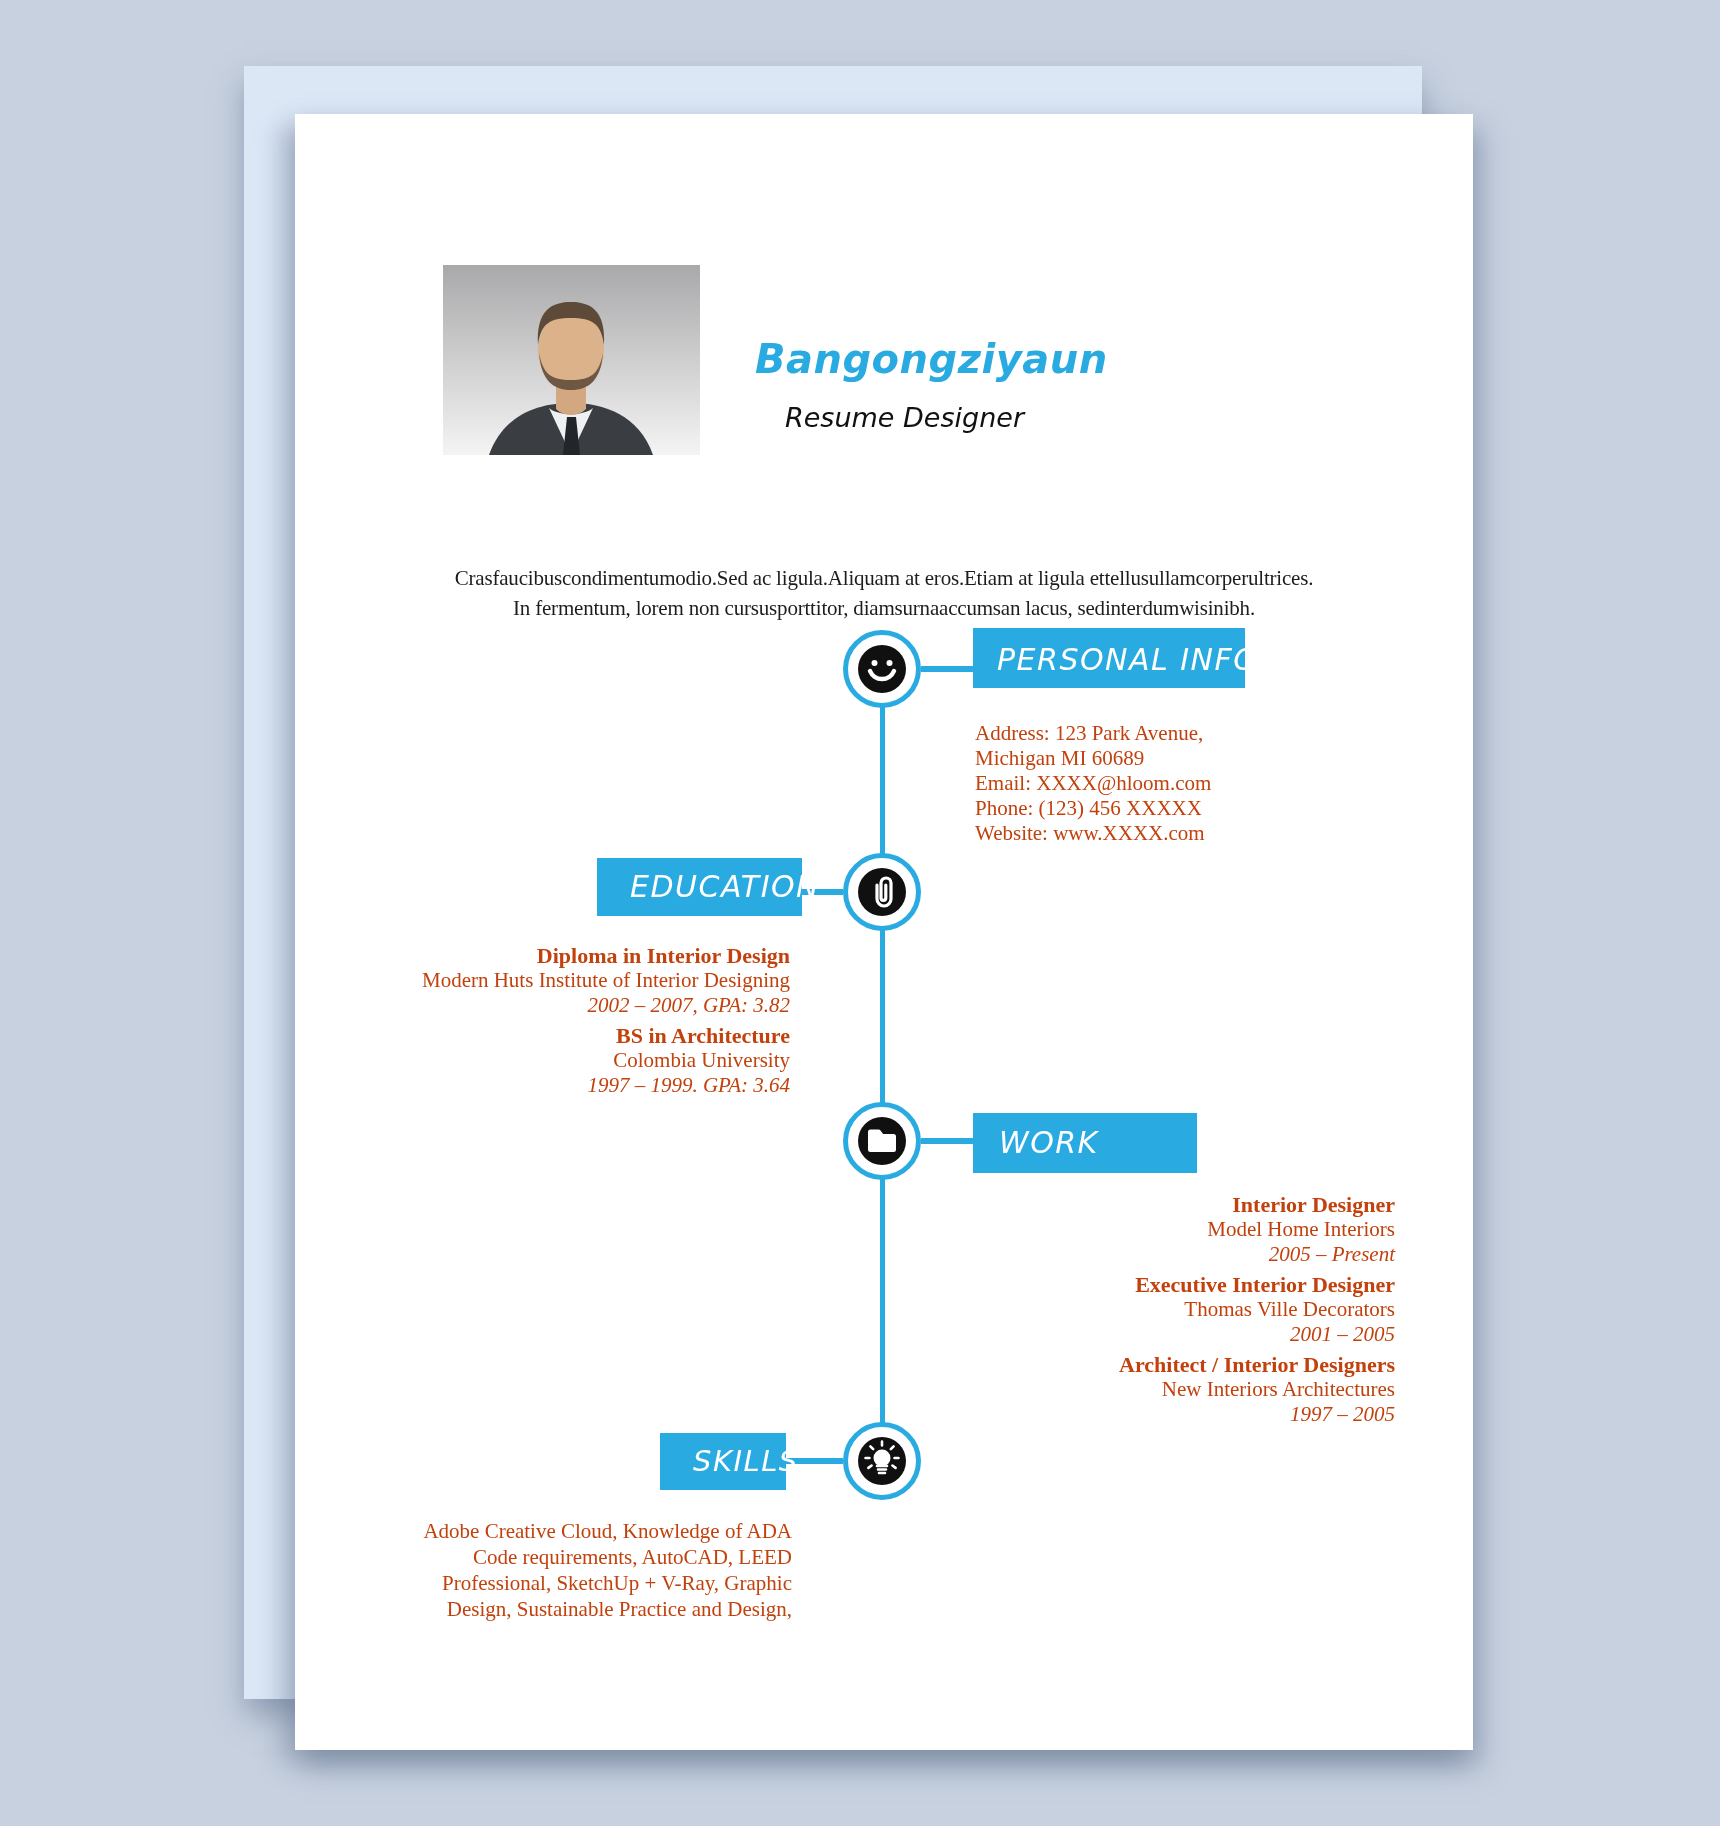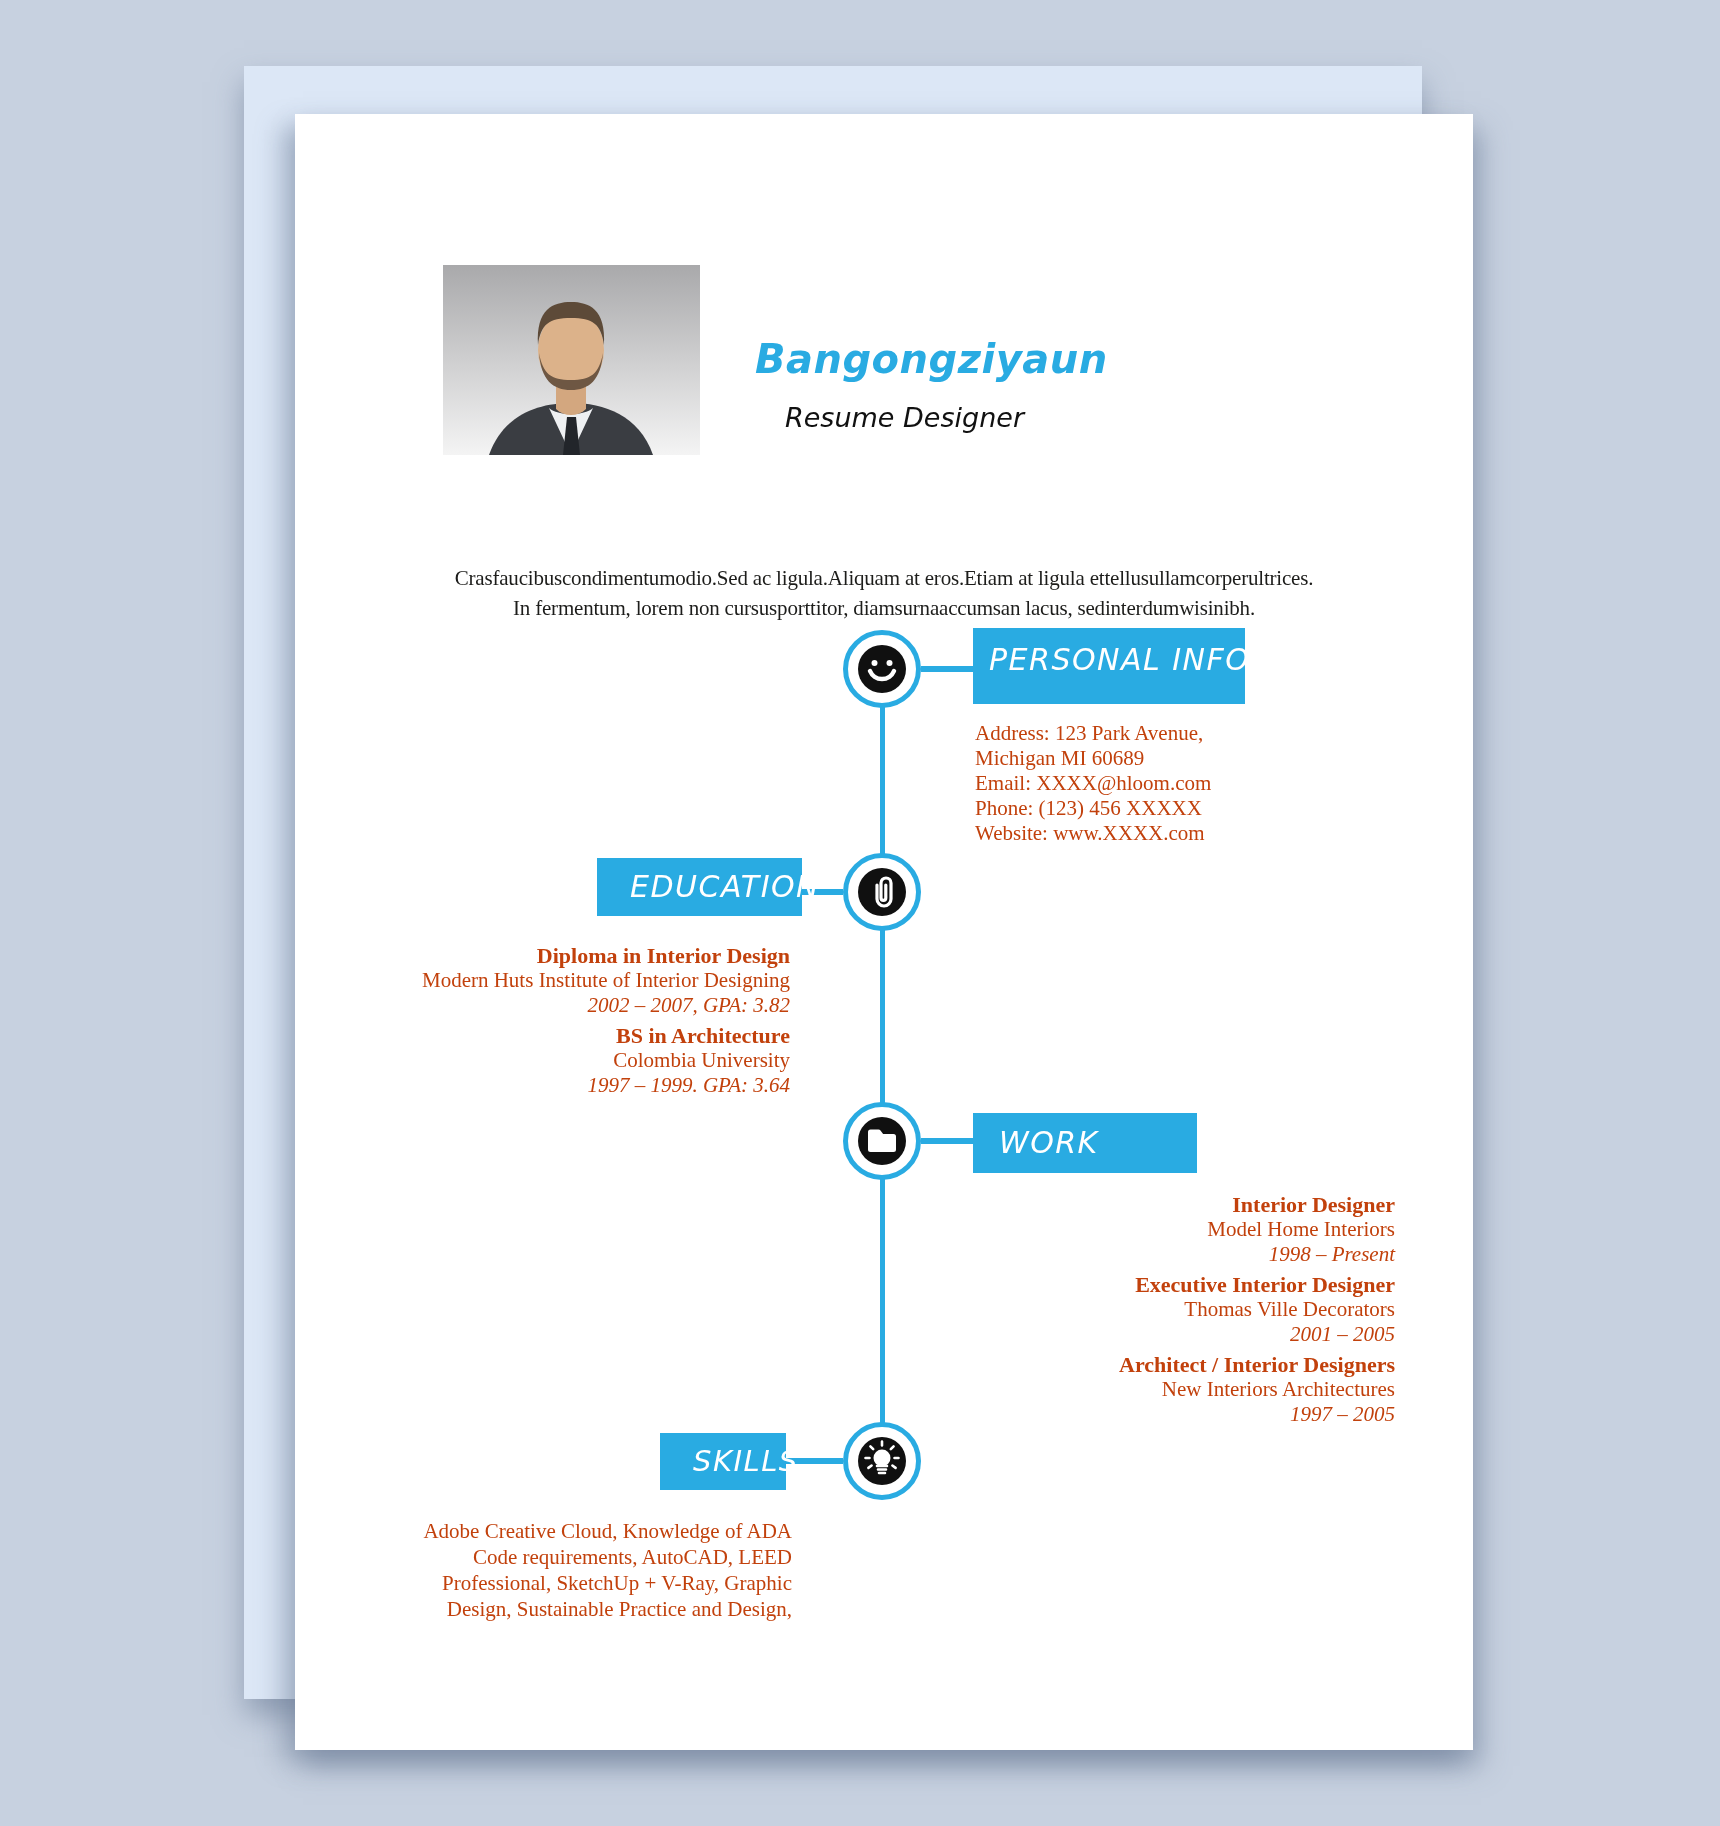--- a/index.html
+++ b/index.html
@@ -47,21 +47,21 @@
   }
   #node-personal{top:516px;}
   #node-education{top:739px;}
   #node-work{top:988px;}
   #node-skills{top:1308px;}
   .section-box{
     position:absolute;background:#29ABE2;color:#fff;
     font-family:"DejaVu Sans", sans-serif;font-style:italic;
     font-size:30px;letter-spacing:1.5px;box-sizing:border-box;white-space:nowrap;padding-left:33px;
   }
-  #box-personal{left:678px;top:514px;width:272px;height:76px;line-height:64px;padding-left:16px;}
+  #box-personal{left:678px;top:514px;width:272px;height:60px;line-height:64px;padding-left:24px;}
   #box-education{left:302px;top:744px;width:205px;height:58px;line-height:58px;text-align:center;}
   #box-work{left:678px;top:999px;width:224px;height:60px;line-height:60px;padding-left:26px;}
   #box-skills{left:365px;top:1319px;width:126px;height:57px;line-height:57px;text-align:center;font-size:29px;}
   .textblock{position:absolute;font-size:21px;line-height:25px;color:#c2410c;}
   #personal-lines{left:680px;top:607px;}
   #education-block{left:75px;top:829px;width:420px;text-align:right;}
   #work-block{left:680px;top:1078px;width:420px;}
   #skills-lines{left:77px;top:1404px;width:420px;text-align:right;line-height:26px;}
   .tline{white-space:nowrap;}
   .entry{margin-bottom:5px;text-align:right;}
@@ -164,21 +164,21 @@
       <div class="etitle">BS in Architecture</div>
       <div class="eorg">Colombia University</div>
       <div class="edates">1997 – 1999. GPA: 3.64</div>
     </div>
   </div>
 
   <div class="textblock" id="work-block">
     <div class="entry">
       <div class="etitle">Interior Designer</div>
       <div class="eorg">Model Home Interiors</div>
-      <div class="edates">1998 – Present</div>
+      <div class="edates">2005 – Present</div>
     </div>
     <div class="entry">
       <div class="etitle">Executive Interior Designer</div>
       <div class="eorg">Thomas Ville Decorators</div>
       <div class="edates">2001 – 2005</div>
     </div>
     <div class="entry">
       <div class="etitle">Architect / Interior Designers</div>
       <div class="eorg">New Interiors Architectures</div>
       <div class="edates">1997 – 2005</div>

